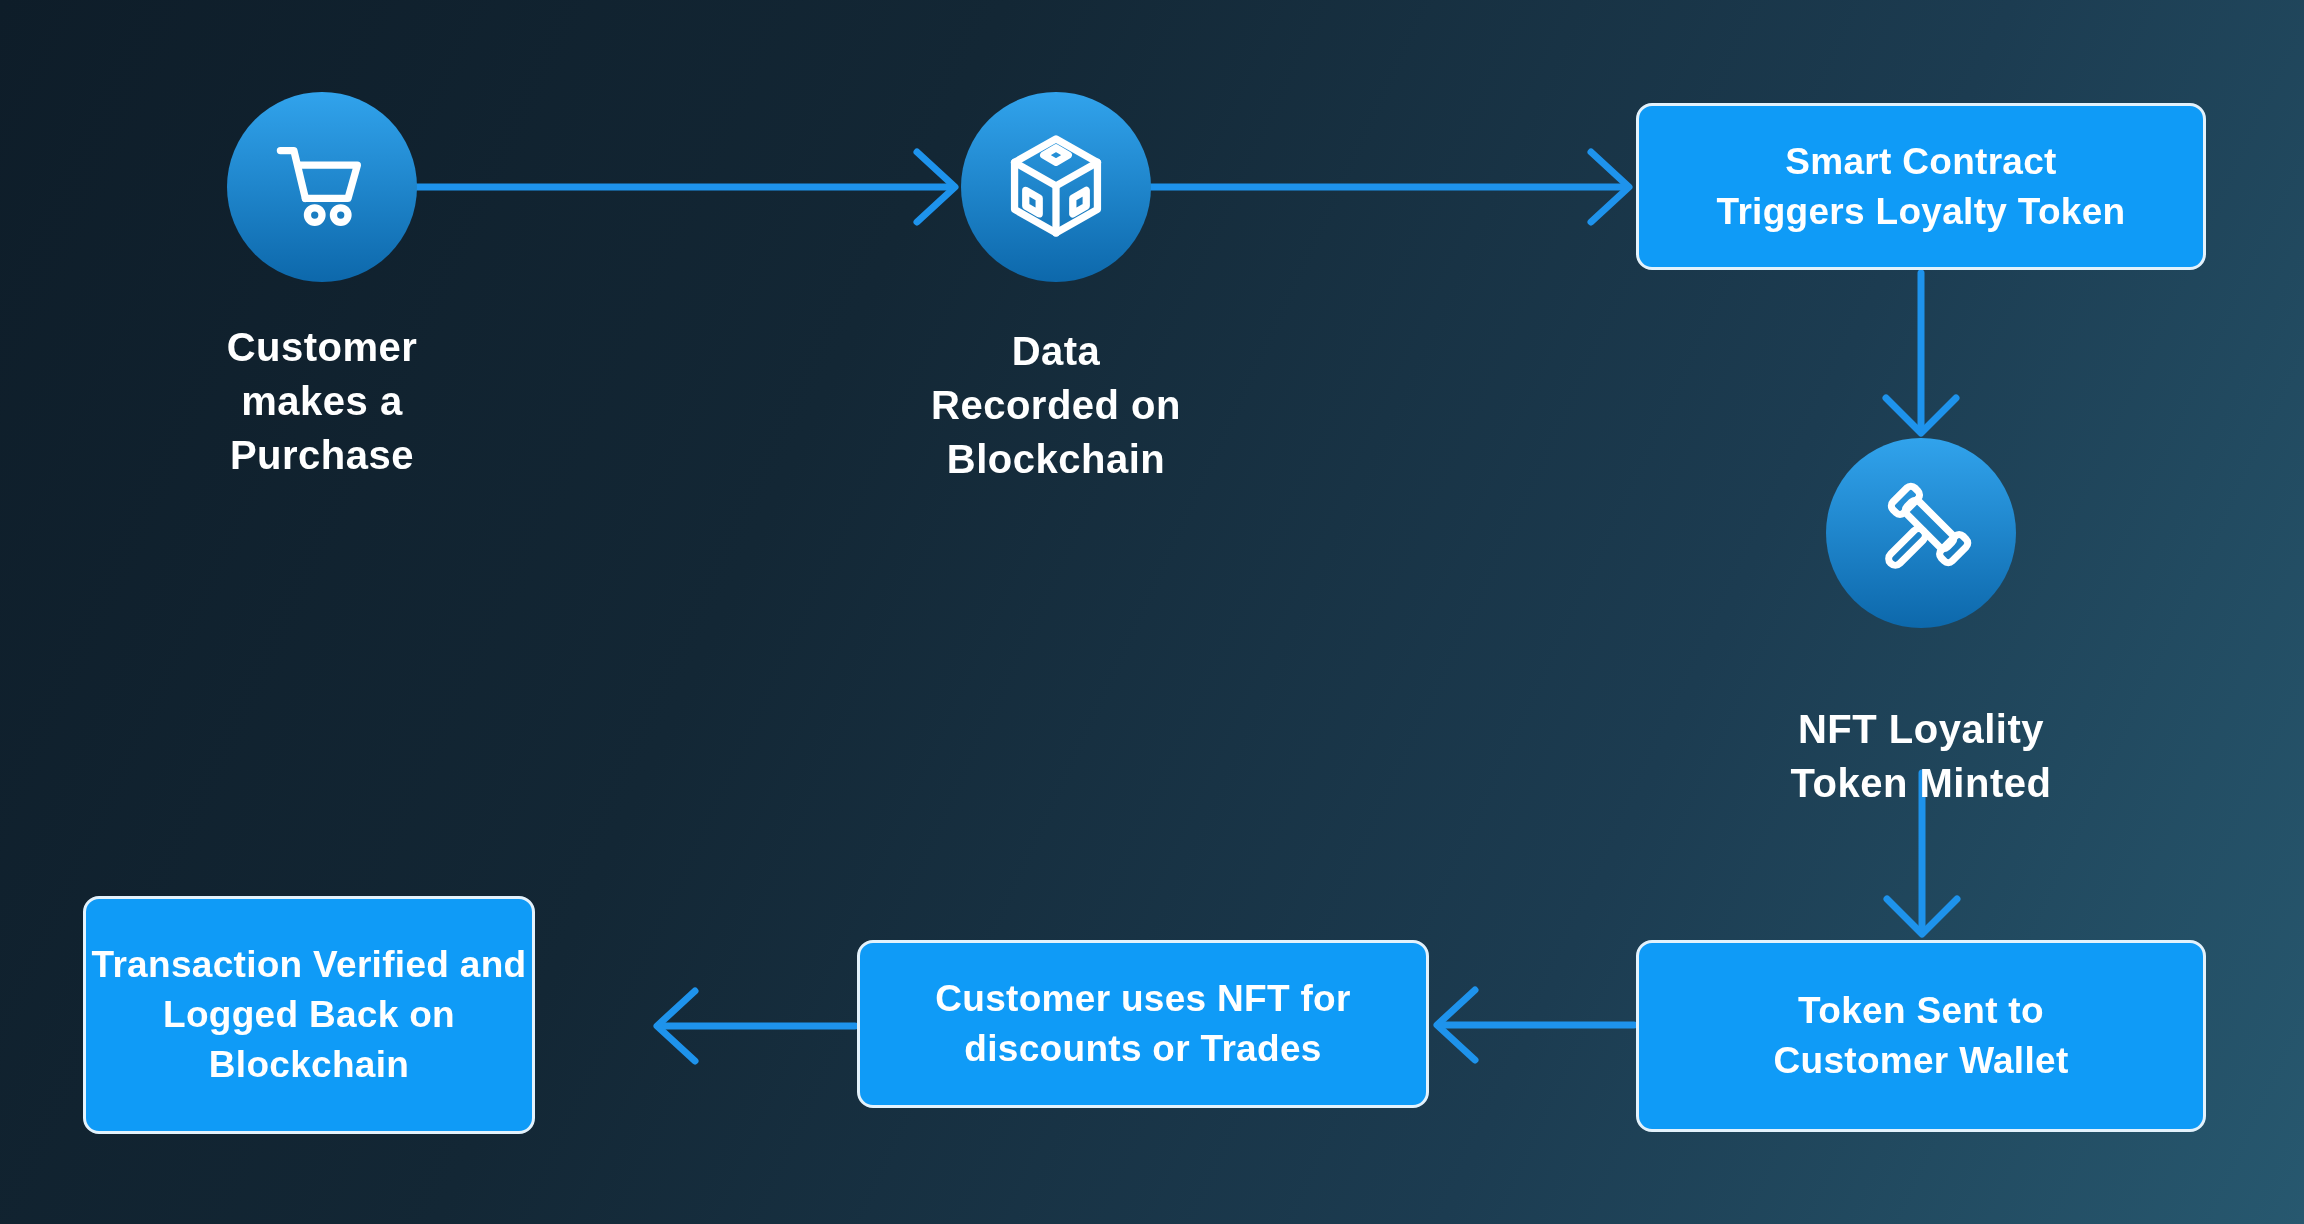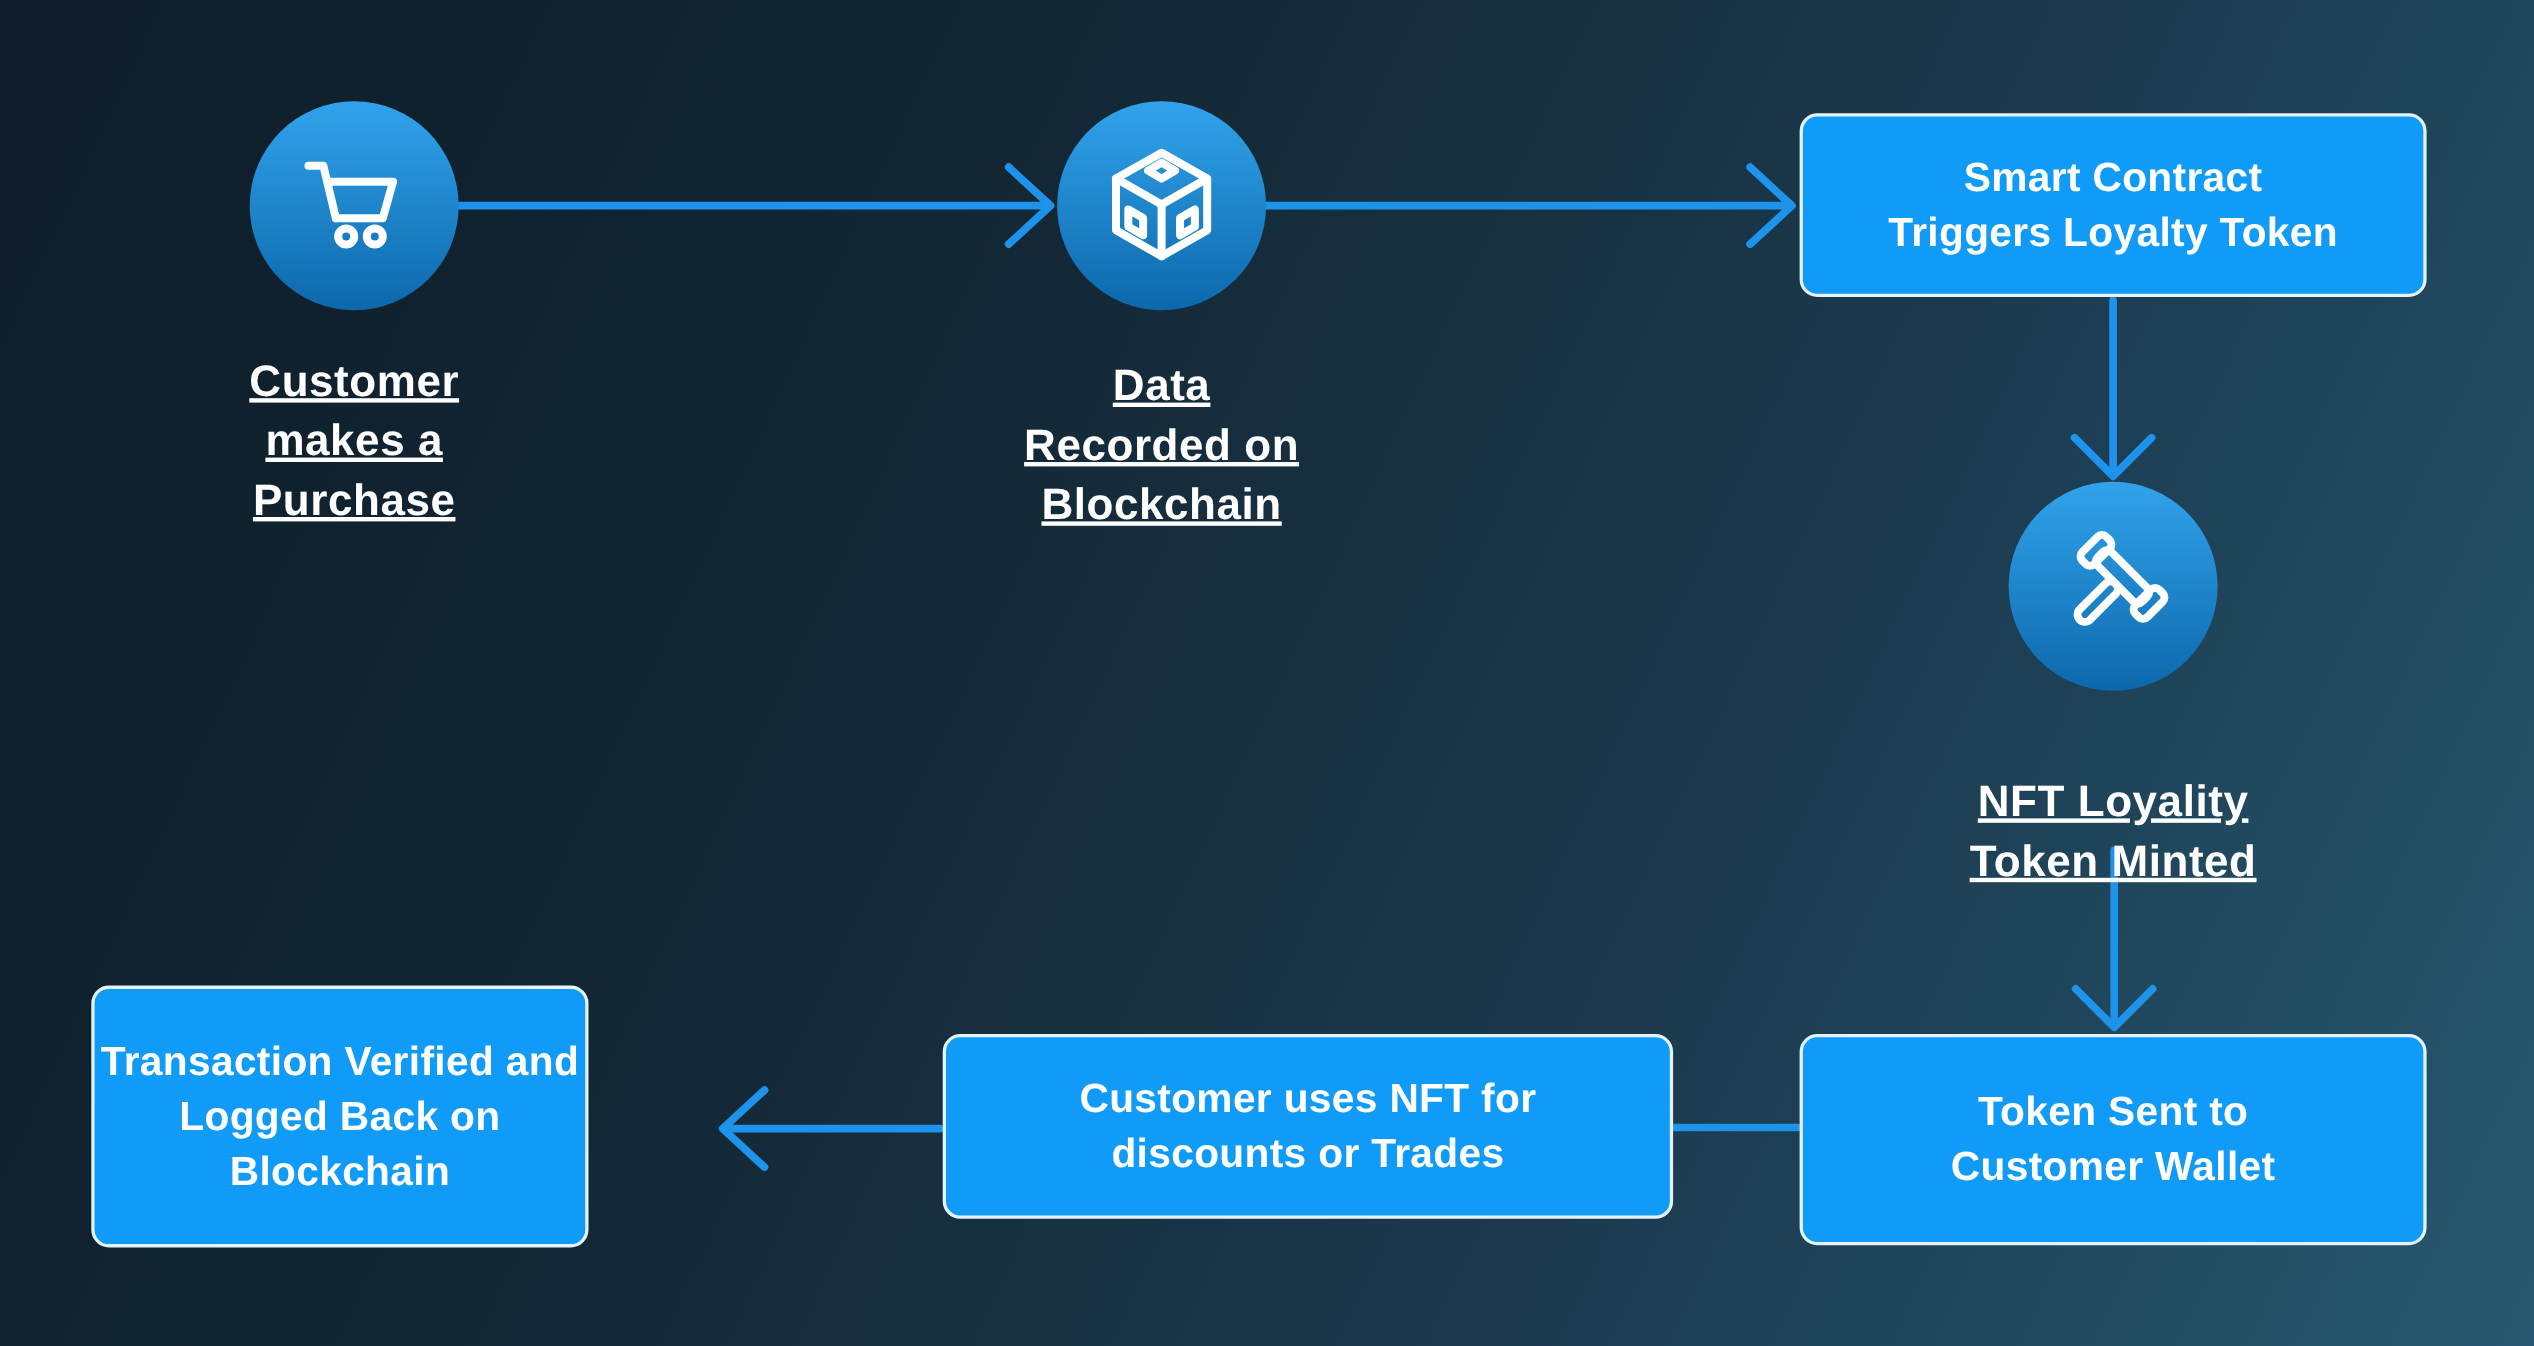--- a/index.html
+++ b/index.html
@@ -46,21 +46,21 @@
   .caption {
     position: absolute;
     width: 500px;
     text-align: center;
     color: var(--text);
     font-size: 40px;
     font-weight: 700;
     line-height: 54px;
     letter-spacing: 0.5px;
   }
-  .caption span { display: block; text-decoration: underline; }
+  .caption span { display: block; }
   .box-node {
     position: absolute;
     box-sizing: border-box;
     background: var(--node-fill);
     border: 3px solid var(--node-border);
     border-radius: 16px;
     display: flex;
     align-items: center;
     justify-content: center;
     text-align: center;
@@ -158,21 +158,21 @@
     <span>Token Minted</span>
   </div>
 
   <div class="box-node" style="left:1636px; top:940px; width:570px; height:192px;">
     <div class="box-lines">
       <span>Token Sent to</span>
       <span>Customer Wallet</span>
     </div>
   </div>
 
-  <div class="box-node" style="left:857px; top:940px; width:664px; height:168px;">
+  <div class="box-node" style="left:857px; top:940px; width:572px; height:168px;">
     <div class="box-lines">
       <span>Customer uses NFT for</span>
       <span>discounts or Trades</span>
     </div>
   </div>
 
   <div class="box-node" style="left:83px; top:896px; width:452px; height:238px;">
     <div class="box-lines">
       <span>Transaction Verified and</span>
       <span>Logged Back on</span>

